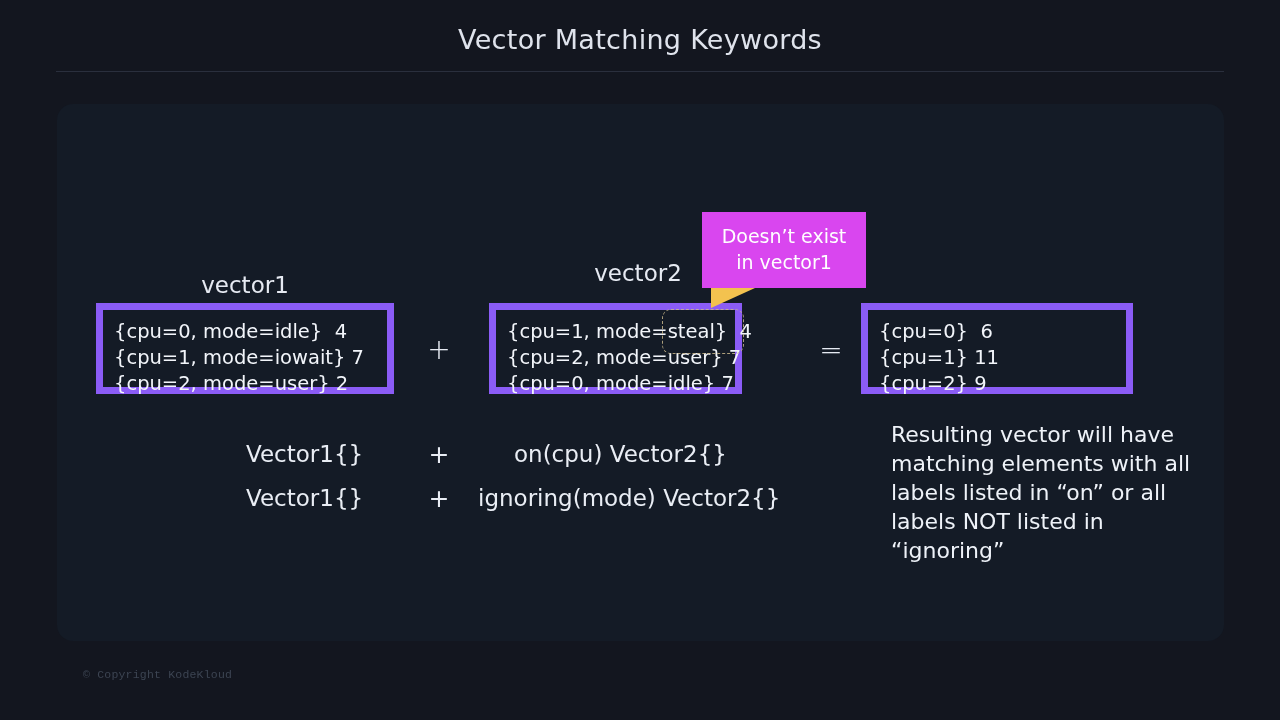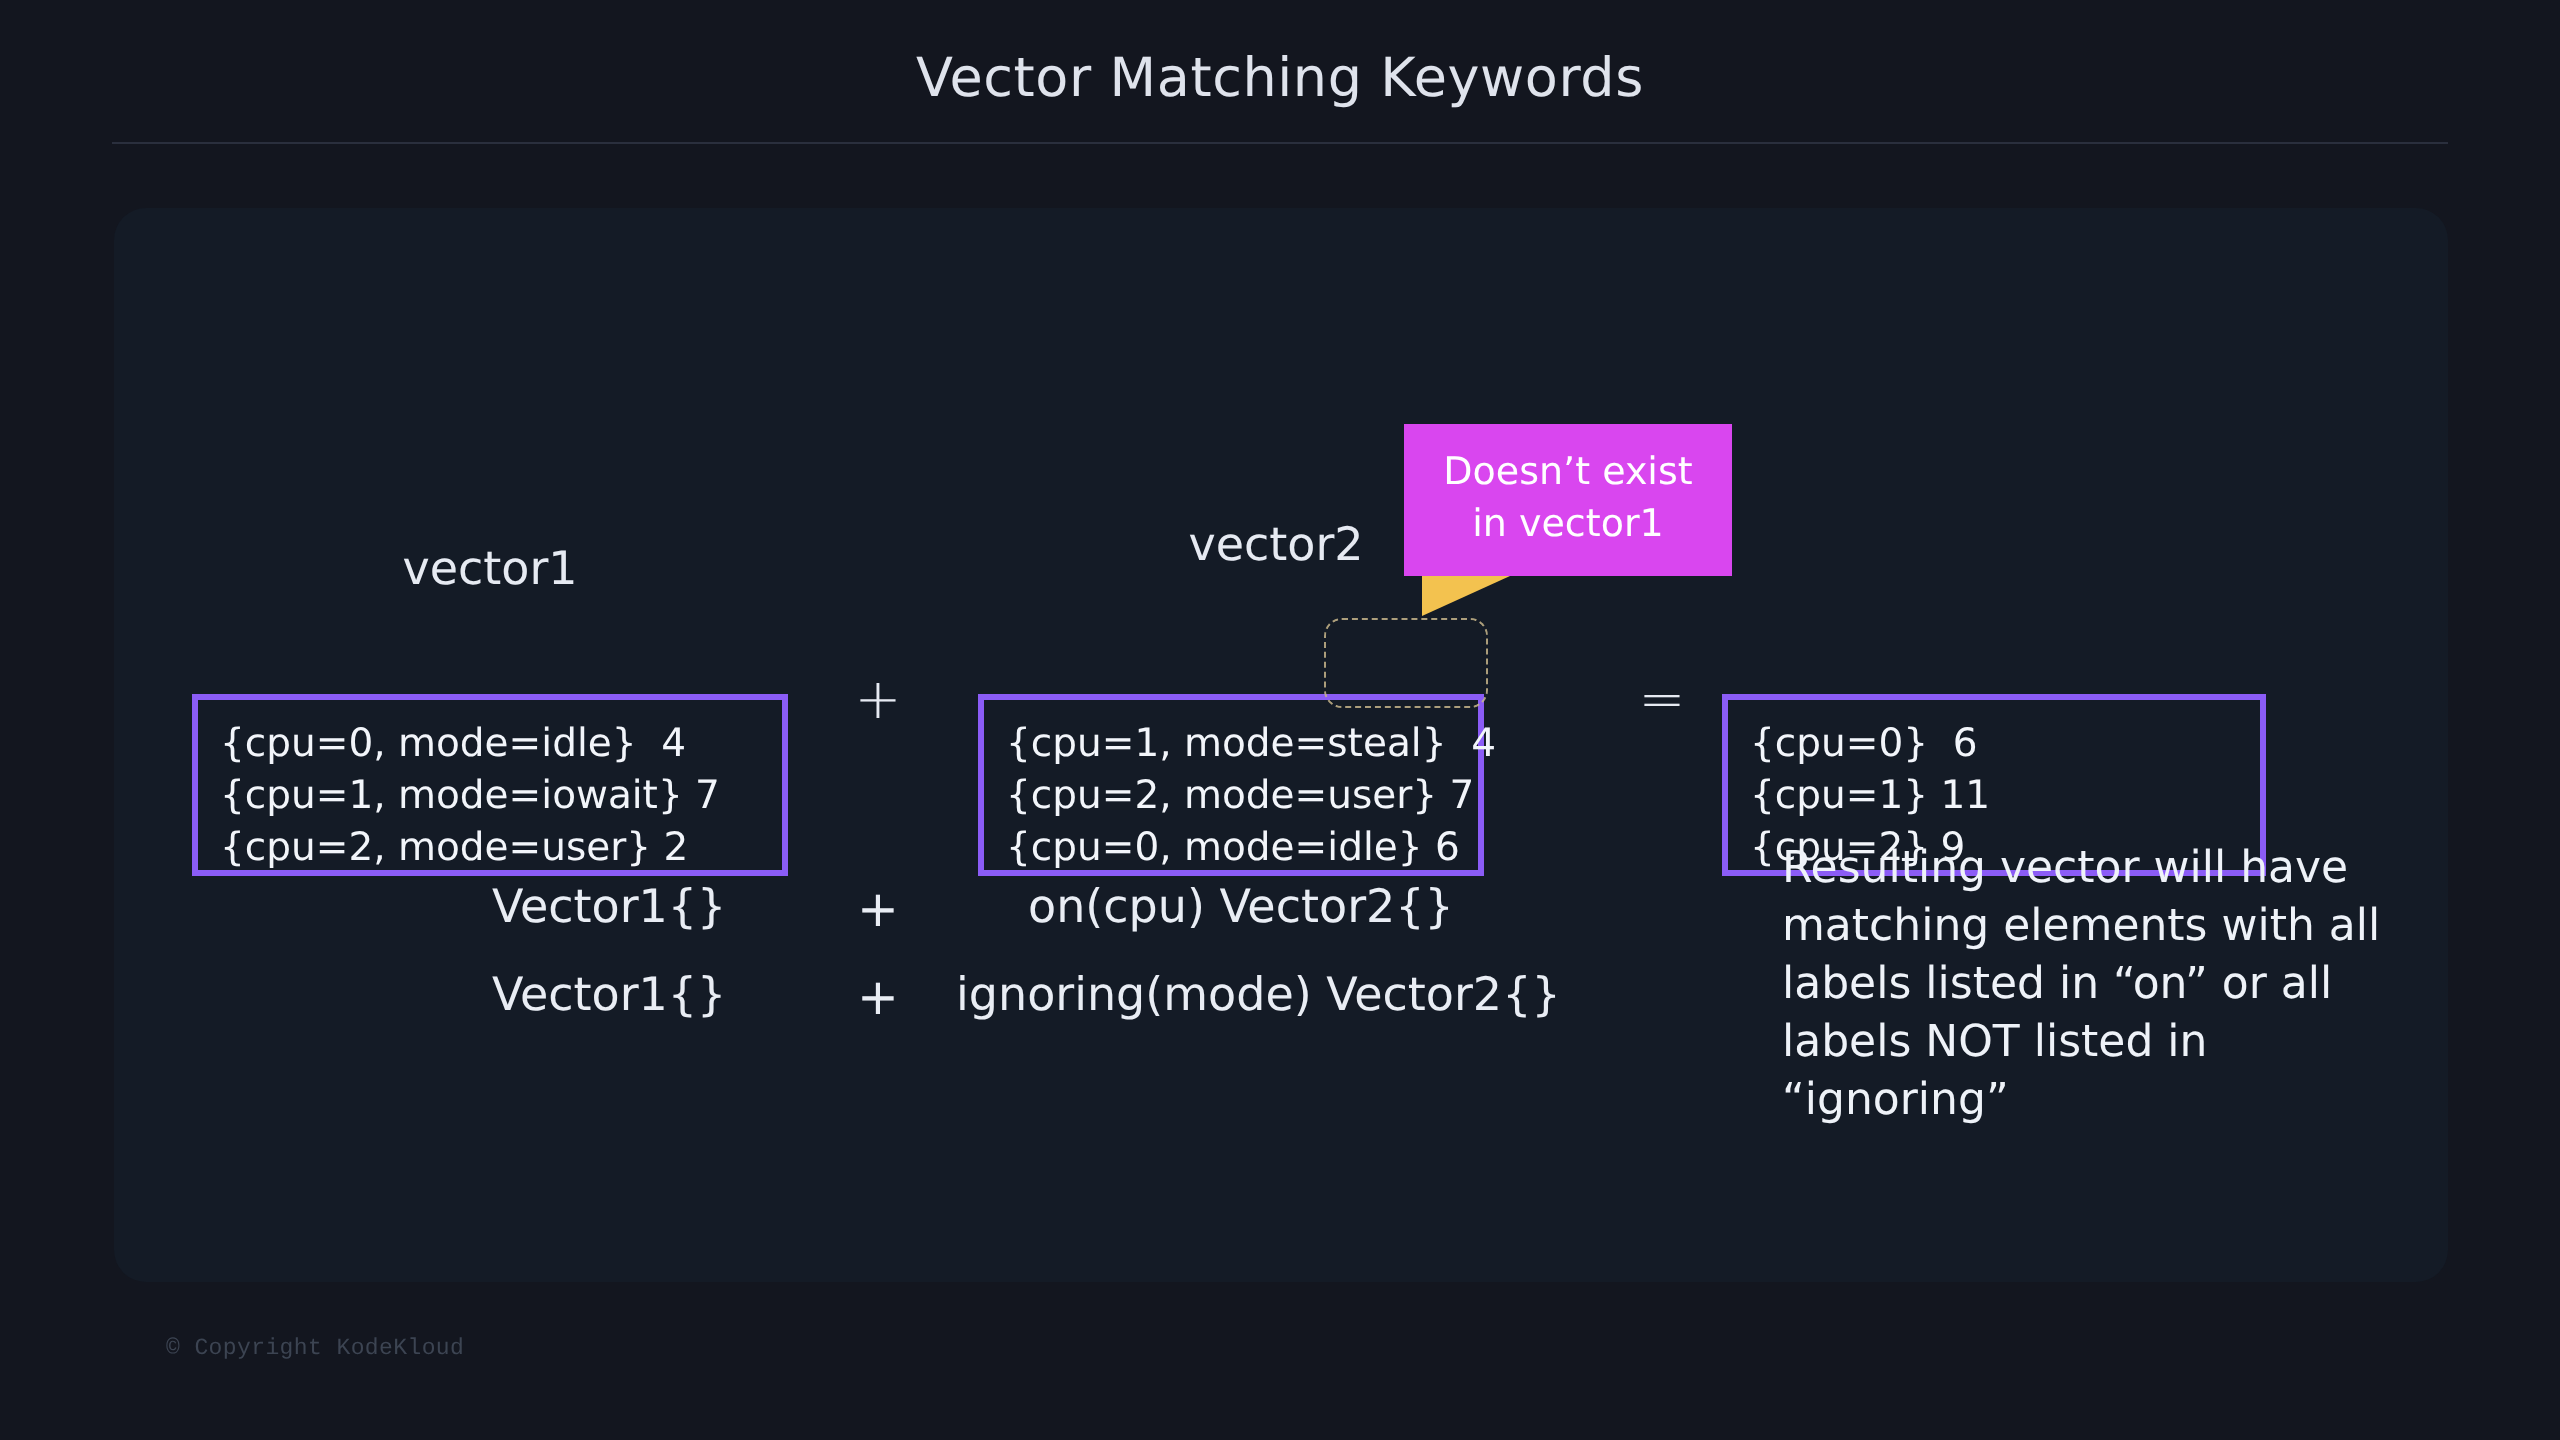--- a/index.html
+++ b/index.html
@@ -55,25 +55,24 @@
     font-size: 23px;
     color: #e6eaf2;
     text-align: center;
     font-weight: 400;
   }
   #vector1-heading { left: 96px;  top: 272px; width: 298px; }
   #vector2-heading { left: 489px; top: 260px; width: 298px; }
 
   
   .vector-box {
-    border: 3px solid #8b5cf6;
+    border: 7px solid #8b5cf6;
     background: transparent;
     padding: 9px 11px 10px 11px;
     box-sizing: border-box;
-    margin-top: 44px;
   }
   #vector1-box { left: 96px;  top: 303px; width: 298px; height: 91px; }
   #vector2-box { left: 489px; top: 303px; width: 253px; height: 91px; }
   #result-box  { left: 861px; top: 303px; width: 272px; height: 91px; }
 
   .vec-line {
     font-family: "DejaVu Sans", "Liberation Sans", sans-serif;
     font-size: 19.5px;
     line-height: 26px;
     color: #f2f5fa;
@@ -175,21 +174,21 @@
   <div class="vec-line">{cpu=1, mode=iowait} 7</div>
   <div class="vec-line">{cpu=2, mode=user} 2</div>
 </div>
 
 <div class="abs operator" id="plus-op-main">+</div>
 
 <div class="abs vector-heading" id="vector2-heading">vector2</div>
 <div class="abs vector-box" id="vector2-box">
   <div class="vec-line">{cpu=1, mode=steal}  4</div>
   <div class="vec-line">{cpu=2, mode=user} 7</div>
-  <div class="vec-line">{cpu=0, mode=idle} 6</div>
+  <div class="vec-line">{cpu=0, mode=idle} 7</div>
 </div>
 
 <div class="abs" id="steal-annotation"></div>
 
 <div class="abs" id="callout-bubble">
   <div class="callout-line">Doesn’t exist</div>
   <div class="callout-line">in vector1</div>
 </div>
 <div class="abs" id="callout-tail"></div>
 

